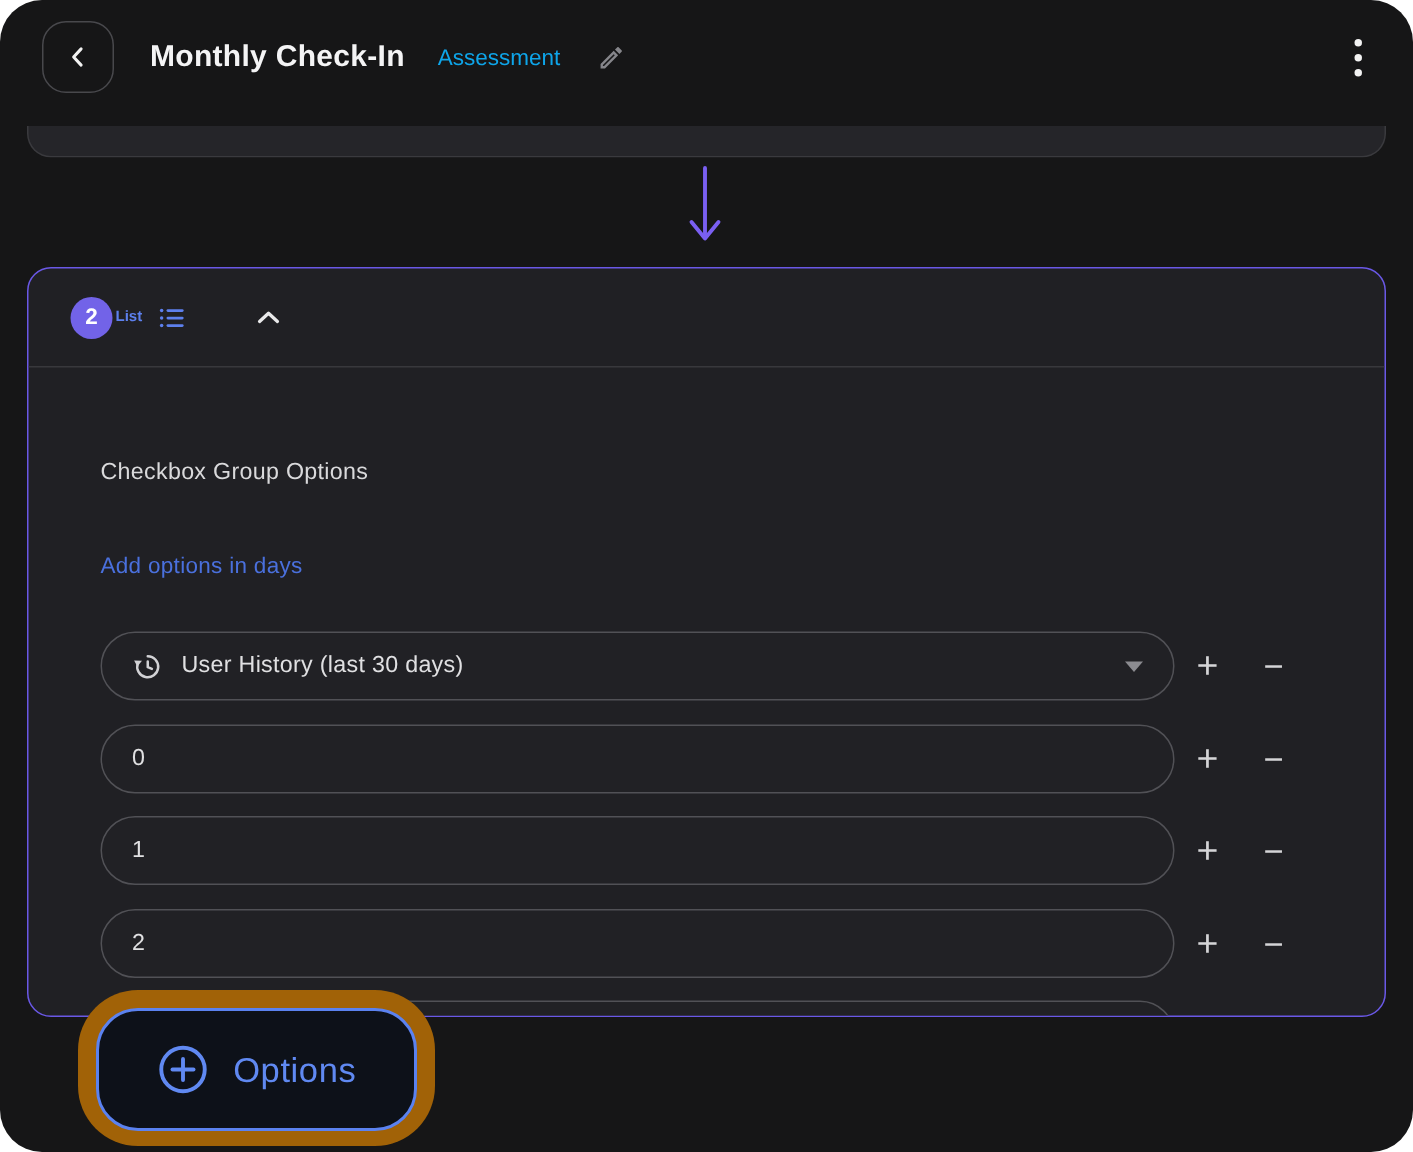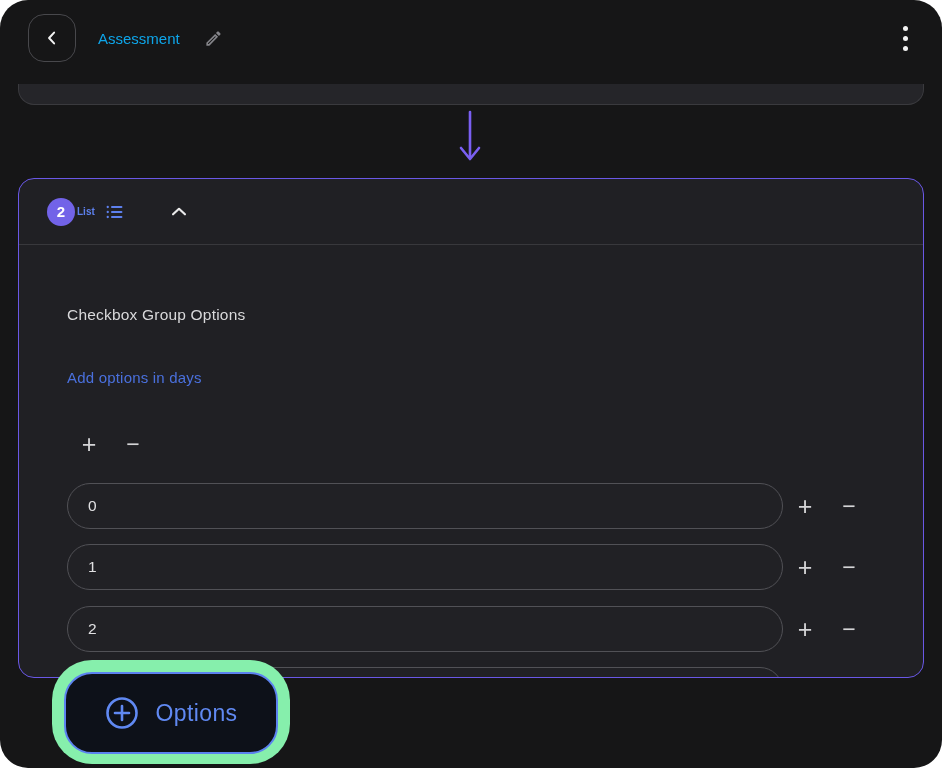--- a/index.html
+++ b/index.html
@@ -35,37 +35,38 @@
 
   .option-row{position:absolute;left:48px;height:46px;display:flex;align-items:center;}
   .pill{width:716px;height:46px;box-sizing:border-box;border:1.3px solid #515156;border-radius:23px;background:#212125;display:flex;align-items:center;padding:0 20px;cursor:text;}
   .pill .val{font-size:15.5px;color:#e0e0e2;letter-spacing:.2px;}
   .pill .hist{display:flex;margin-right:12px;flex:0 0 auto;}
   .caret{margin-left:auto;width:0;height:0;border-left:6px solid transparent;border-right:6px solid transparent;border-top:7px solid #8b8b90;}
   .stepper{width:44px;background:none;border:none;color:#d4d4d6;font-size:25px;font-weight:300;cursor:pointer;text-align:center;line-height:46px;padding:0;}
   .stepper.minus{font-size:23px;}
 
   
-  .options-ring{position:absolute;left:52px;top:660px;width:238px;height:104px;background:#86efac;border-radius:40px;}
+  .options-ring{position:absolute;left:52px;top:660px;width:238px;height:104px;background:#a16207;border-radius:40px;}
   .options-btn{position:absolute;left:12px;top:12px;width:214px;height:82px;box-sizing:border-box;background:#0d1119;border:2px solid #5b82f0;border-radius:28px;display:flex;align-items:center;justify-content:center;gap:15px;cursor:pointer;}
   .options-label{font-size:23px;font-weight:500;color:#6089f2;letter-spacing:.4px;}
 </style>
 </head>
 <body>
 
 <div class="screen">
 
   <div class="topbar">
     <button class="back-btn">
       <span style="display:flex;">
         <svg width="20" height="20" viewBox="0 0 24 24" fill="none" stroke="#f2f2f2" stroke-width="2.4" stroke-linecap="round" stroke-linejoin="round">
             <polyline points="14.5 5.5 8.5 12 14.5 18.5"></polyline>
           </svg>
       </span>
     </button>
+    <div class="title">Monthly Check-In</div>
     <div class="subtitle">Assessment</div>
     <button class="edit-btn">
       <span style="display:flex;">
         <svg width="19" height="19" viewBox="0 0 24 24" fill="#85858a">
             <path d="M14.06 9.02l.92.92L5.92 19H5v-.92l9.06-9.06M17.66 3c-.25 0-.51.1-.7.29l-1.83 1.83 3.75 3.75 1.83-1.83c.39-.39.39-1.02 0-1.41l-2.34-2.34c-.2-.2-.45-.29-.71-.29zM14.06 6.19L3 17.25V21h3.75L17.81 9.94l-3.75-3.75z"></path>
           </svg>
       </span>
     </button>
     <button class="kebab">
       <span></span>
@@ -105,20 +106,31 @@
               <polyline points="5.5 14.5 12 8.5 18.5 14.5"></polyline>
             </svg>
         </span>
       </button>
     </div>
 
     <div class="section-title">Checkbox Group Options</div>
     <button class="bulk-link">Add options in days</button>
 
     <div class="option-row" style="top:242px">
+      <div class="pill">
+        <span class="hist">
+          <svg width="21" height="21" viewBox="0 0 24 24" fill="none" stroke="#d2d2d5" stroke-width="1.9" stroke-linecap="round" stroke-linejoin="round">
+            <path d="M12 4 a8 8 0 1 1 -7.6 5.4"></path>
+            <polygon points="1.6,7.2 7.6,7.4 4.1,11.9" fill="#d2d2d5" stroke="none"></polygon>
+            <polyline points="12 8 12 12.3 15.2 13.6"></polyline>
+          </svg>
+        </span>
+        <span class="val">User History (last 30 days)</span>
+        <span class="caret"></span>
+      </div>
       <button class="stepper plus">+</button>
       <button class="stepper minus">−</button>
     </div>
 
     <div class="option-row" style="top:304px">
       <div class="pill">
         <span class="val">0</span>
       </div>
       <button class="stepper plus">+</button>
       <button class="stepper minus">−</button>

